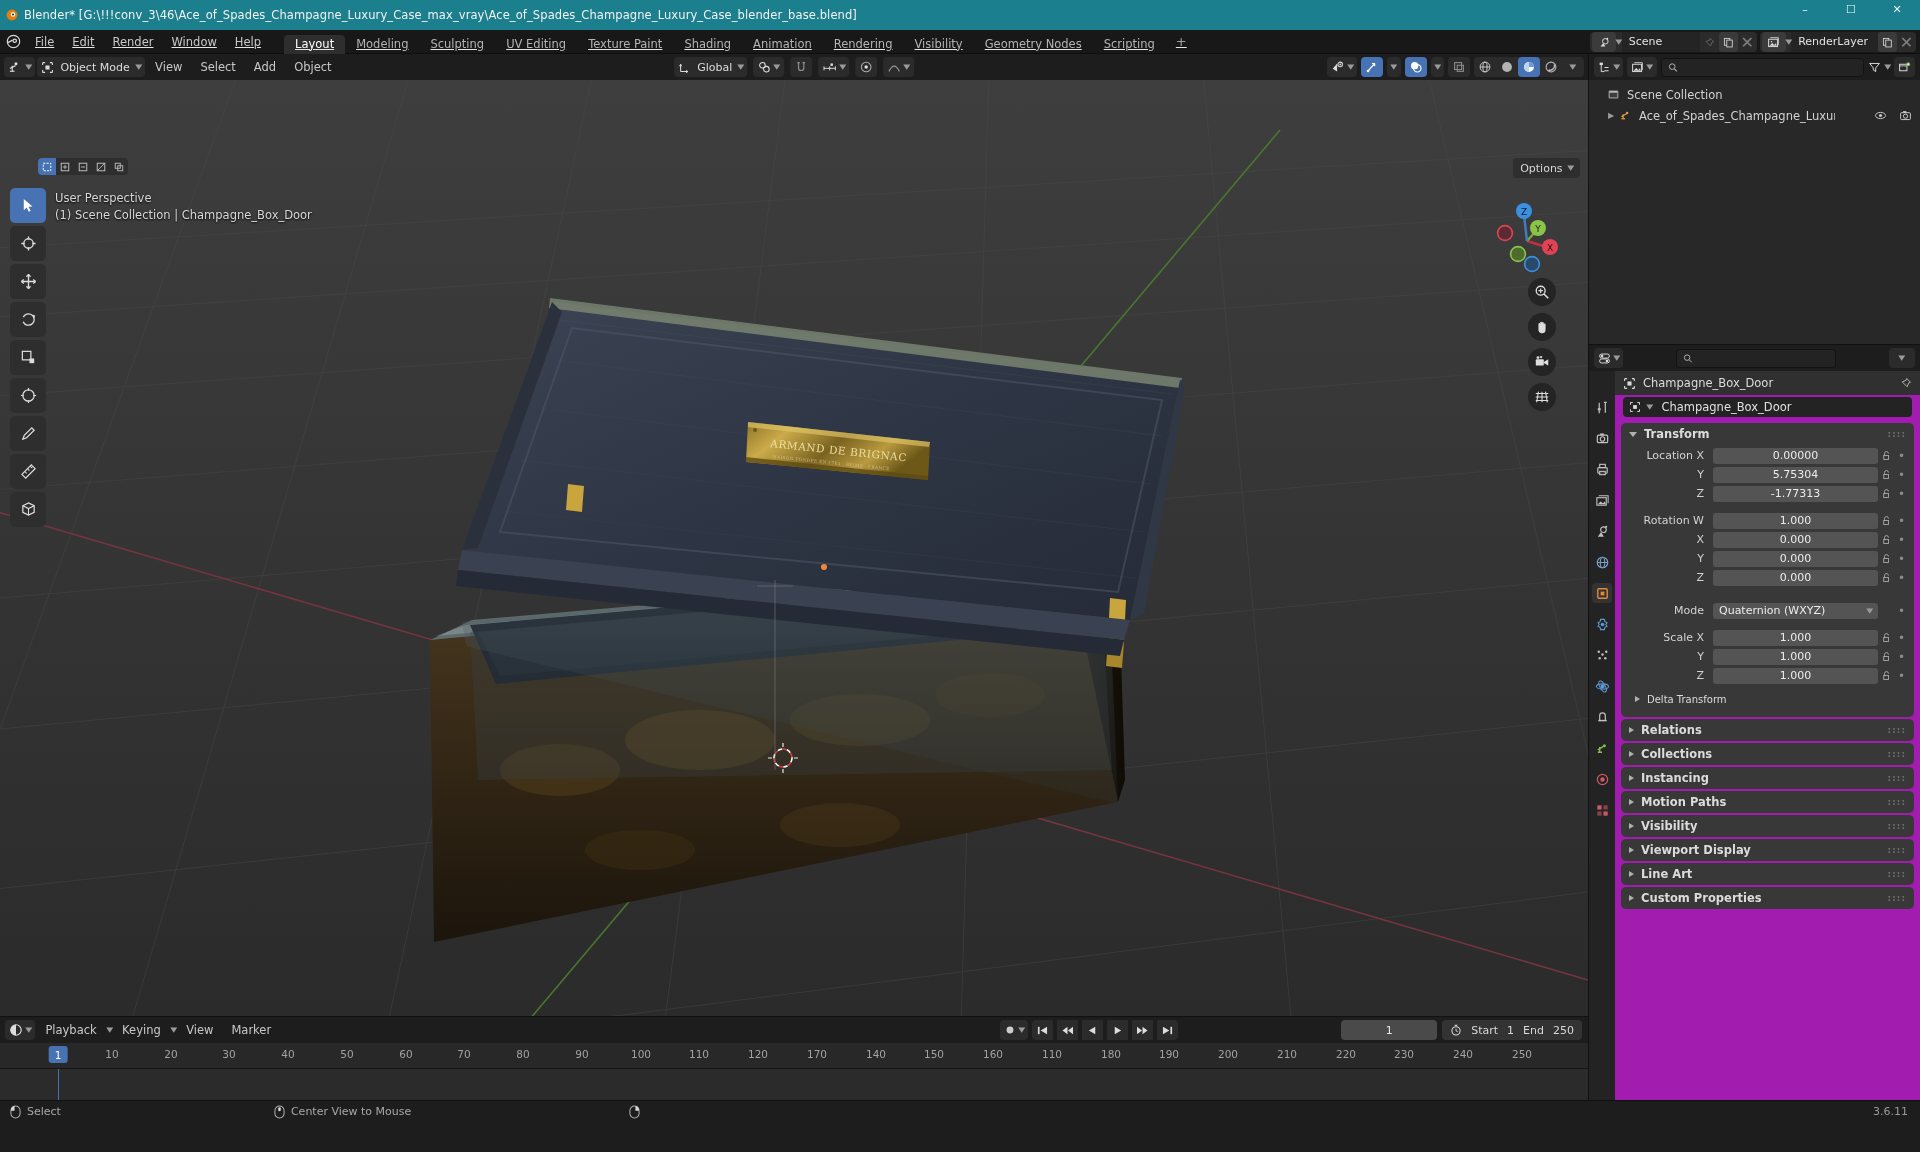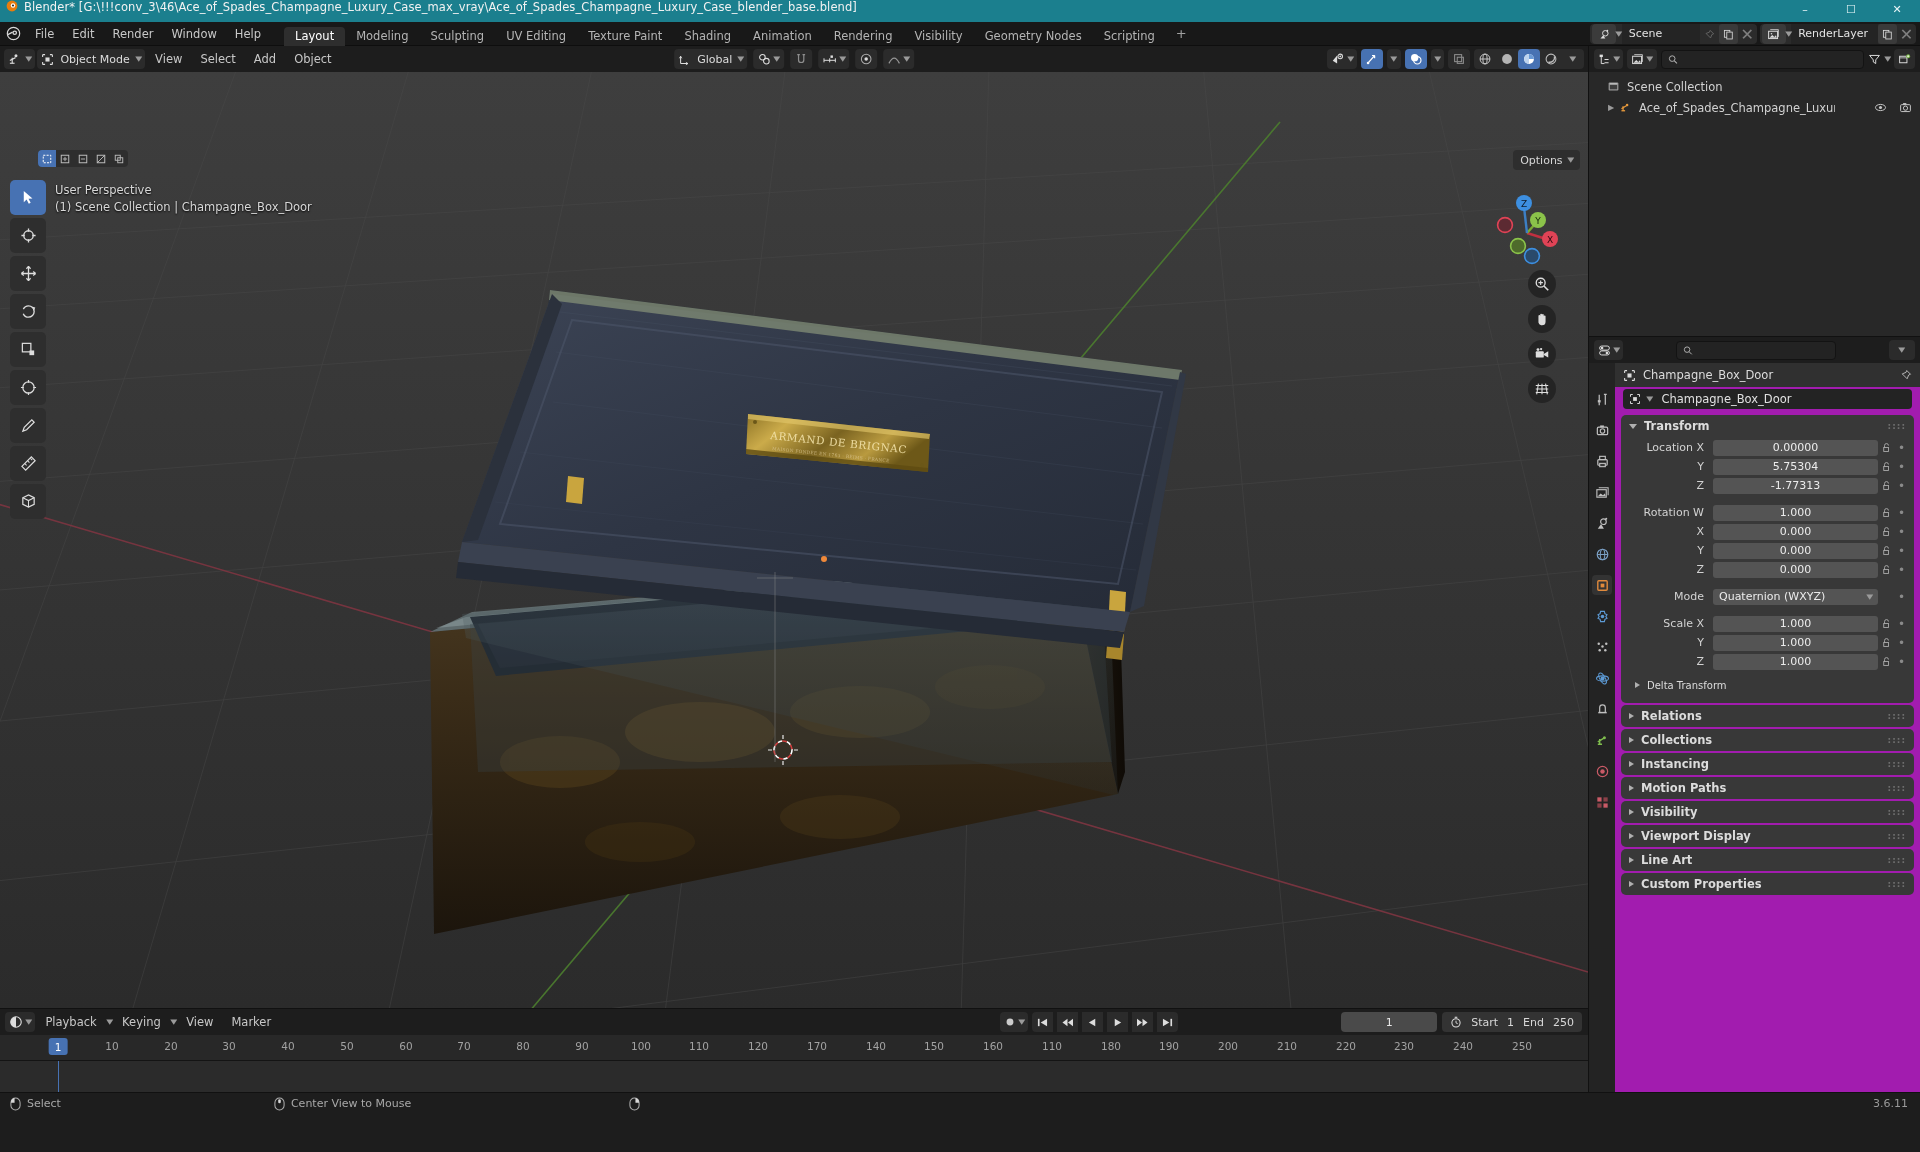--- a/index.html
+++ b/index.html
@@ -1,30 +1,30 @@
 <!DOCTYPE html>
 <html><head>
 <meta charset="utf-8">
 <style>
   * { box-sizing: border-box; margin:0; padding:0; }
   html,body { width:1920px; height:1152px; overflow:hidden; background:#1d1d1d;
     font-family:"DejaVu Sans","Liberation Sans",sans-serif; color:#e5e5e5; }
 
   
-  .titlebar { height:22px; background:#1b7f8e; display:flex; 
+  .titlebar { height:30px; background:#1b7f8e; display:flex; align-items:center;
      padding:0 6px; font-size:11px; color:#f2f2f2; position:relative; }
   .titlebar .tb-ico { width:12px;height:12px;margin-right:6px;display:flex;align-items:center;justify-content:center; }
   .tb-title { white-space:nowrap; letter-spacing:.1px; font-size:11.5px; }
   .tb-win { position:absolute; right:0; top:0; height:18px; display:flex; }
   .tb-win div { width:46px; height:18px; display:flex; align-items:center; justify-content:center;
      font-size:11px; color:#eaf6f8; }
 
   
   .topbar { height:24px; background:#181818; display:flex; align-items:center; position:relative;
-     border-bottom:1px solid #0e0e0e; }
+     border-bottom:1px solid #0e0e0e;text-decoration:underline; }
   .blender-logo { width:26px; display:flex; align-items:center; justify-content:center; }
   .menu-item { font-size:11.5px; color:#c8c8c8; padding:0 9px; height:24px; line-height:24px; cursor:default; }
   .wsdiv { width:14px; }
   .ws-tab { font-size:11.5px; color:#b4b4b4; padding:0 11px; height:19px; line-height:19px;
      border-radius:4px 4px 0 0; margin-top:5px; }
   .ws-tab.active { background:#2e2e2e; color:#ffffff; }
   .ws-plus { font-size:13px; color:#a0a0a0; padding:0 10px; }
   .topbar-right { position:absolute; right:4px; top:2px; display:flex; align-items:center; gap:3px; }
   .tb-idbox { display:flex; align-items:center; background:#2b2b2b; border-radius:4px; height:20px;
      padding:0 0 0 2px; }
@@ -1084,21 +1084,21 @@
                 <span class="plabel">Z</span>
                 <span class="pval">0.000</span>
                 <span class="plock">
                     <svg width="11" height="11" viewBox="0 0 14 14">
                       <path d="M4.5 7 V4.5 a2.5 2.5 0 0 1 5 0" fill="none" stroke="#b0b0b0" stroke-width="1.1"></path>
                       <rect x="3.5" y="7" width="6" height="5" fill="none" stroke="#b0b0b0" stroke-width="1.1"></rect>
                     </svg>
                   </span>
                 <span class="pdot">•</span>
               </div>
-              <div class="prow" style="margin-top:10px">
+              <div class="prow" style="margin-top:16px">
                 <span class="plabel">Mode</span>
                 <span class="pdrop">
                   <span>Quaternion (WXYZ)</span>
                   <span class="caret" style="margin-left:auto">▼</span>
                 </span>
                 <span class="plock"></span>
                 <span class="pdot">•</span>
               </div>
               <div class="gap"></div>
 

